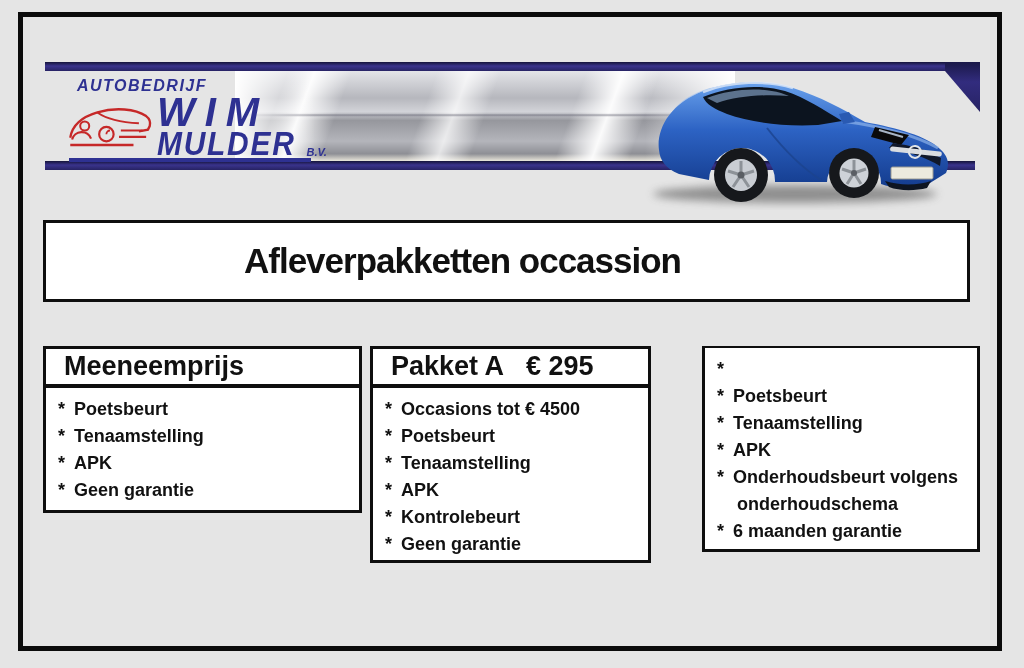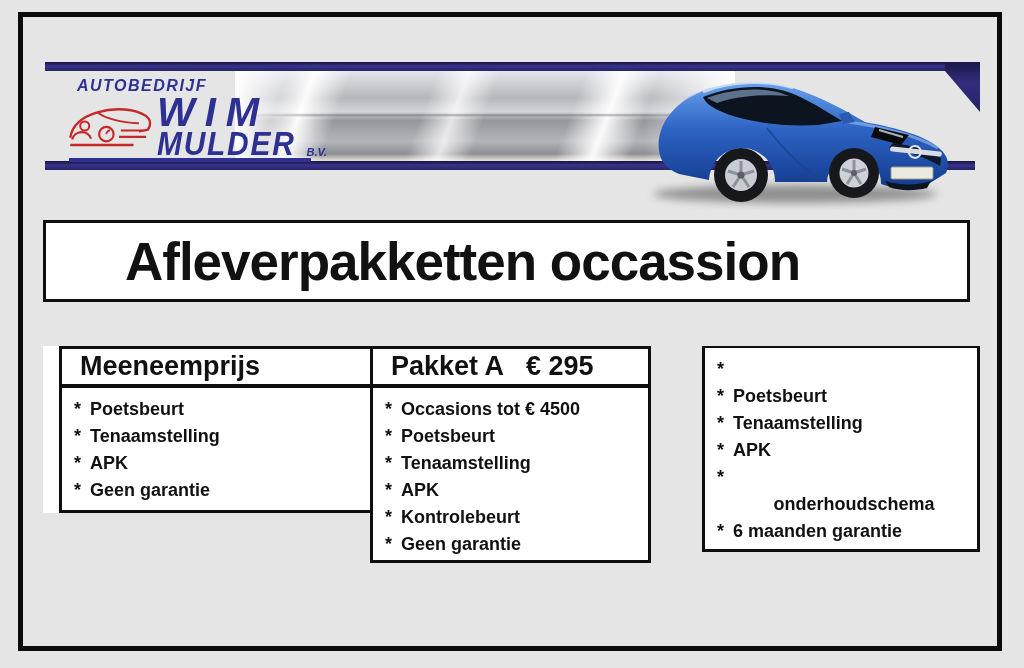--- a/index.html
+++ b/index.html
@@ -42,40 +42,40 @@
   .bv{font-size:11px;font-weight:700;font-style:italic;margin-left:-8px;}
   .logo-underline{position:absolute;left:6px;top:84px;width:242px;height:4px;
           background:#2e3192;}
 
   .blue-car{position:absolute;left:598px;top:8px;width:322px;height:140px;z-index:3;}
 
   
   .title-box{position:absolute;left:43px;top:220px;width:927px;height:82px;
      border:3px solid #0e0e0e;box-sizing:border-box;background:#fff;
      display:flex;align-items:center;justify-content:center;padding-right:88px;}
-  .title-box h1{margin:4px;font-size:53px;font-weight:700;letter-spacing:-1px;}
+  .title-box h1{margin:4px;font-size:35px;font-weight:700;letter-spacing:-1px;}
 
   
   .pkg{position:absolute;top:346px;background:#fff;}
-  .pkg-1{left:43px;width:319px;padding-left:16px;}
+  .pkg-1{left:43px;width:319px;}
   .pkg-2{left:370px;width:281px;}
   .pkg-3{left:702px;width:278px;}
   .pkg header{height:40px;border:3px solid #0e0e0e;border-bottom-width:2px;
      box-sizing:border-box;display:flex;align-items:center;padding-left:18px;
      font-size:27px;font-weight:700;}
   .pkg .price{margin-left:22px;white-space:pre-wrap;}
   .pkg .body{border:3px solid #0e0e0e;border-top-width:2px;box-sizing:border-box;
      padding:8px 6px 4px 12px;font-size:18px;font-weight:700;line-height:27px;}
   .pkg-1 .body{height:127px;}
   .pkg-2 .body{height:177px;}
   .pkg-3 .body{height:206px;}
   .item{display:flex;}
   .bullet{width:16px;flex:none;}
   .itxt{white-space:pre-wrap;}
-  .cont{margin-left:20px;justify-content:center;}
+  .cont{margin-left:20px;}
 </style>
 </head>
 <body>
 
 <div class="page">
   <div class="frame"></div>
 
   <div class="banner">
     <div class="metal"></div>
     <div class="band-top"></div>
@@ -228,20 +228,21 @@
       <div class="item">
           <span class="bullet">*</span>
           <span class="itxt">Tenaamstelling</span>
         </div>
       <div class="item">
           <span class="bullet">*</span>
           <span class="itxt">APK</span>
         </div>
       <div class="item">
           <span class="bullet">*</span>
+          <span class="itxt">Onderhoudsbeurt volgens</span>
         </div>
       <div class="item cont">
           <span class="itxt">onderhoudschema</span>
         </div>
       <div class="item">
           <span class="bullet">*</span>
           <span class="itxt">6 maanden garantie</span>
         </div>
     </div>
   </section>

